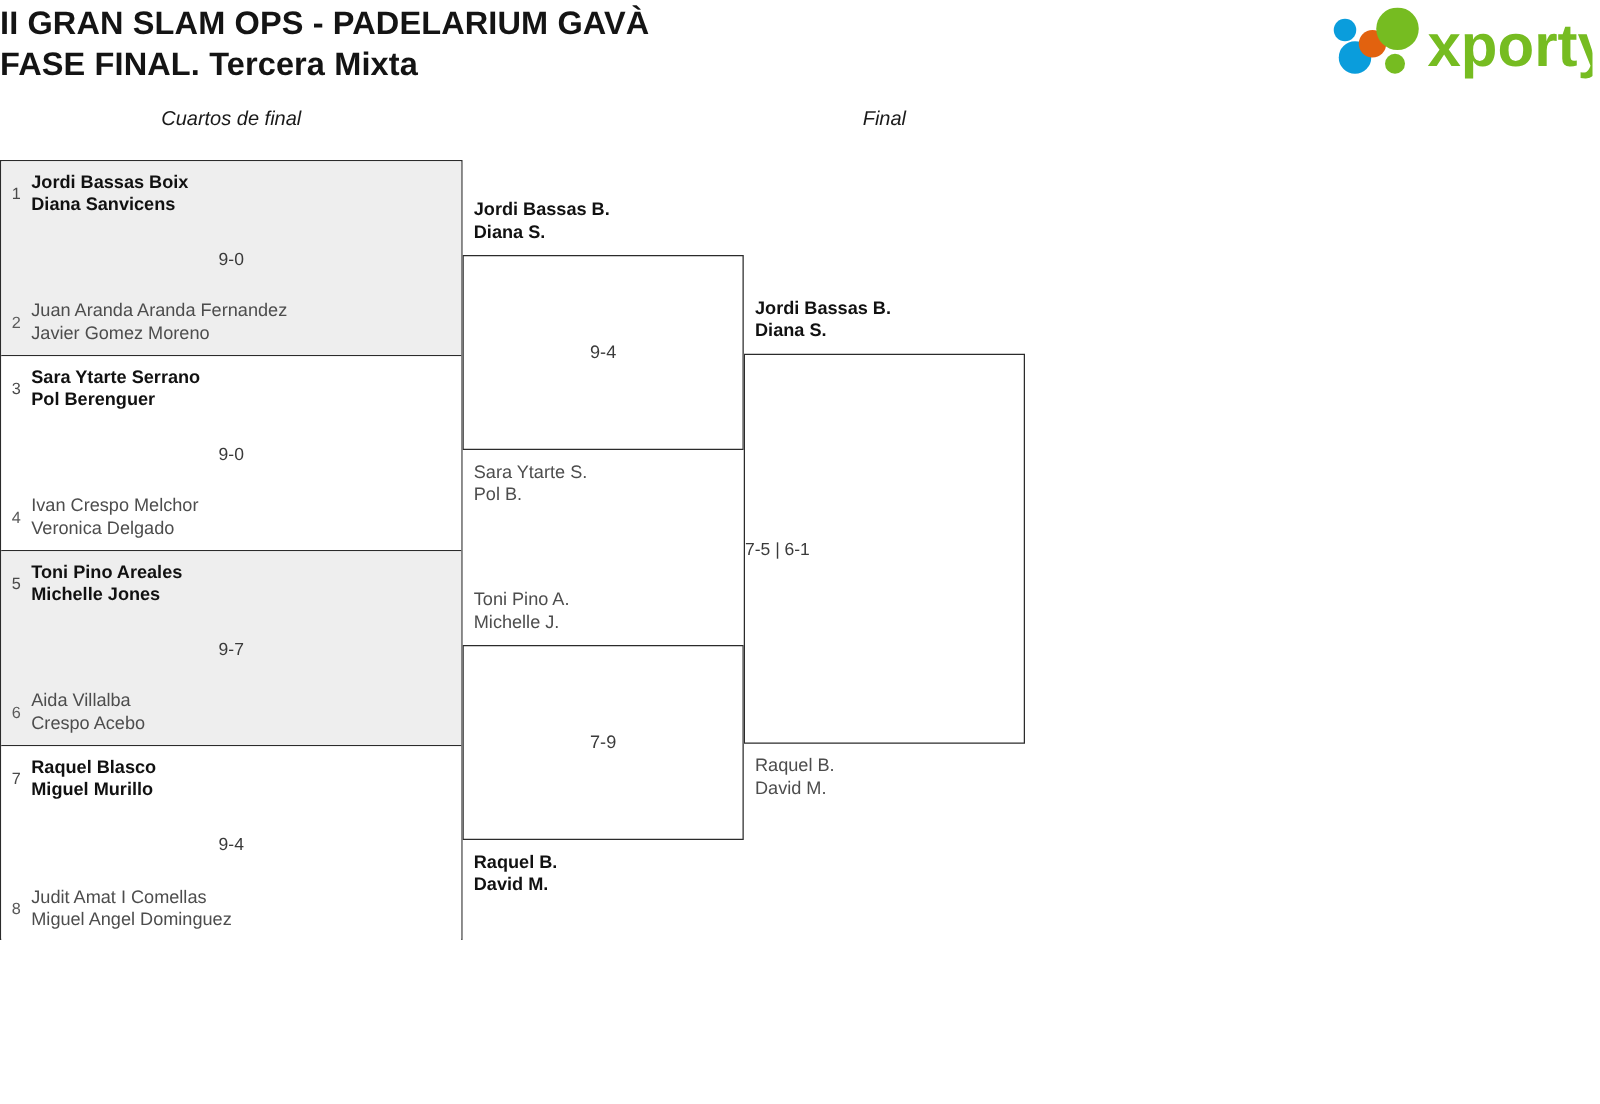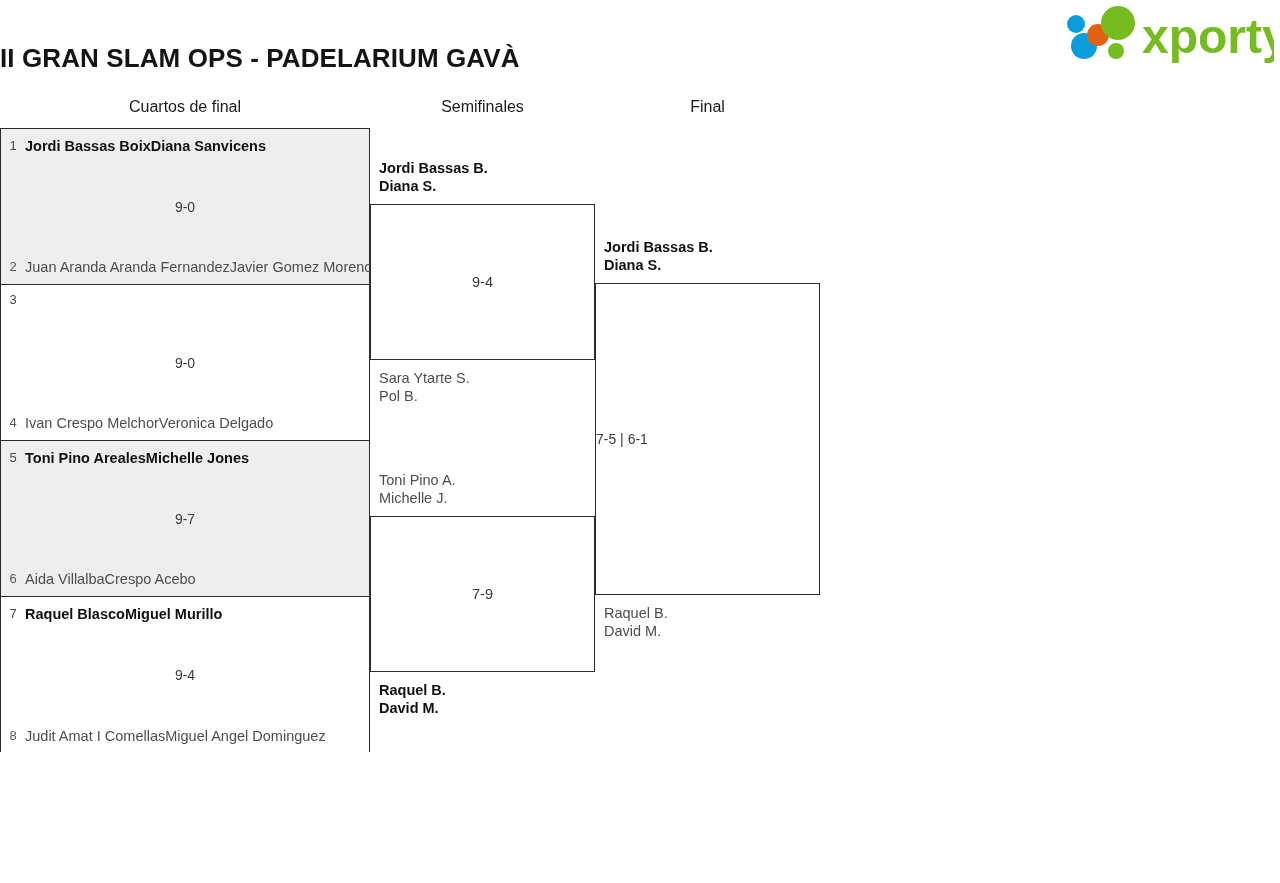--- a/index.html
+++ b/index.html
@@ -8,37 +8,37 @@
     width: 1280px; height: 883px;
     background: #ffffff;
     font-family: "Liberation Sans", sans-serif;
     color: #1a1a1a;
     overflow: hidden;
   }
   .page { position: relative; width: 1280px; height: 883px; }
 
   
   .title-block {
-    position: absolute; left: 0; top: 2px; width: 900px; margin-top: 40px;
+    position: absolute; left: 0; top: 2px; width: 900px;
   }
   .title-line {
     font-size: 26px; font-weight: 700; line-height: 33px;
     letter-spacing: 0.1px; color: #141414; white-space: nowrap;
   }
   .logo {
     position: absolute; right: 6px; top: 6px;
     width: 224px; height: 60px;
   }
   .logo svg { display: block; }
 
   
   .round-head {
-    position: absolute; top: 96px;
+    position: absolute; top: 85px;
     font-size: 16px; font-weight: 400; color: #1a1a1a;
-    text-align: center; line-height: 21px; white-space: nowrap;
+    text-align: center; line-height: 21px; white-space: nowrap; font-style: italic;
   }
   #round-head-0 { left: 0px;   width: 370px; }
   #round-head-1 { left: 370px; width: 225px; }
   #round-head-2 { left: 595px; width: 225px; }
 
   
   .bracket { position: absolute; left: 0; top: 128px; width: 840px; height: 630px; }
 
   
   .qf-col {
@@ -58,21 +58,21 @@
     position: absolute; left: 0; width: 100%;
     display: flex; align-items: center;
   }
   .team.top    { top: 8px; }
   .team.bottom { bottom: 8px; }
 
   .seed {
     width: 24px; flex: 0 0 24px; text-align: center;
     font-size: 13px; color: #4a4a4a; line-height: 14px;
   }
-  .names { display: flex; flex-direction: row; }
+  .names { display: flex; flex-direction: column; }
   .name {
     font-size: 14.5px; line-height: 18px; white-space: nowrap;
   }
   .winner .name { font-weight: 700; color: #111111; }
   .loser  .name { font-weight: 400; color: #4d4d4d; }
   .loser  .seed { color: #5a5a5a; }
 
   .qf-score {
     position: absolute; left: 0; width: 100%;
     top: 50%; transform: translateY(-50%);
@@ -125,35 +125,35 @@
     font-size: 14px; color: #3a3a3a;
   }
 </style>
 </head>
 <body>
 
 <div class="page">
 
   <div class="title-block">
     <div class="title-line">II GRAN SLAM OPS - PADELARIUM GAVÀ</div>
+    <div class="title-line">FASE FINAL. Tercera Mixta</div>
   </div>
 
   <div class="logo">
     <svg width="224" height="60" viewBox="0 0 224 60" xmlns="http://www.w3.org/2000/svg">
       <circle cx="26" cy="18" r="9" fill="#0a9ddc"></circle>
       <circle cx="34" cy="40" r="13" fill="#0a9ddc"></circle>
       <circle cx="48" cy="29" r="11" fill="#e2620f"></circle>
       <circle cx="68" cy="17" r="17" fill="#76bc21"></circle>
       <circle cx="66" cy="45" r="8" fill="#76bc21"></circle>
       <text x="92" y="47" font-family="Liberation Sans, sans-serif" font-size="48" font-weight="700" fill="#76bc21">xporty</text>
     </svg>
   </div>
 
   <div class="round-head" id="round-head-0">Cuartos de final</div>
-  <div class="round-head" id="round-head-1">Semifinales</div>
   <div class="round-head" id="round-head-2">Final</div>
 
   <div class="bracket">
 
     <div class="qf-col">
 
       <div class="qf-match shaded">
         <div class="team top winner">
           <span class="seed">1</span>
           <span class="names">
@@ -167,20 +167,24 @@
           <span class="names">
             <span class="name">Juan Aranda Aranda Fernandez</span>
             <span class="name">Javier Gomez Moreno</span>
           </span>
         </div>
       </div>
 
       <div class="qf-match">
         <div class="team top winner">
           <span class="seed">3</span>
+          <span class="names">
+            <span class="name">Sara Ytarte Serrano</span>
+            <span class="name">Pol Berenguer</span>
+          </span>
         </div>
         <div class="qf-score">9-0</div>
         <div class="team bottom loser">
           <span class="seed">4</span>
           <span class="names">
             <span class="name">Ivan Crespo Melchor</span>
             <span class="name">Veronica Delgado</span>
           </span>
         </div>
       </div>

